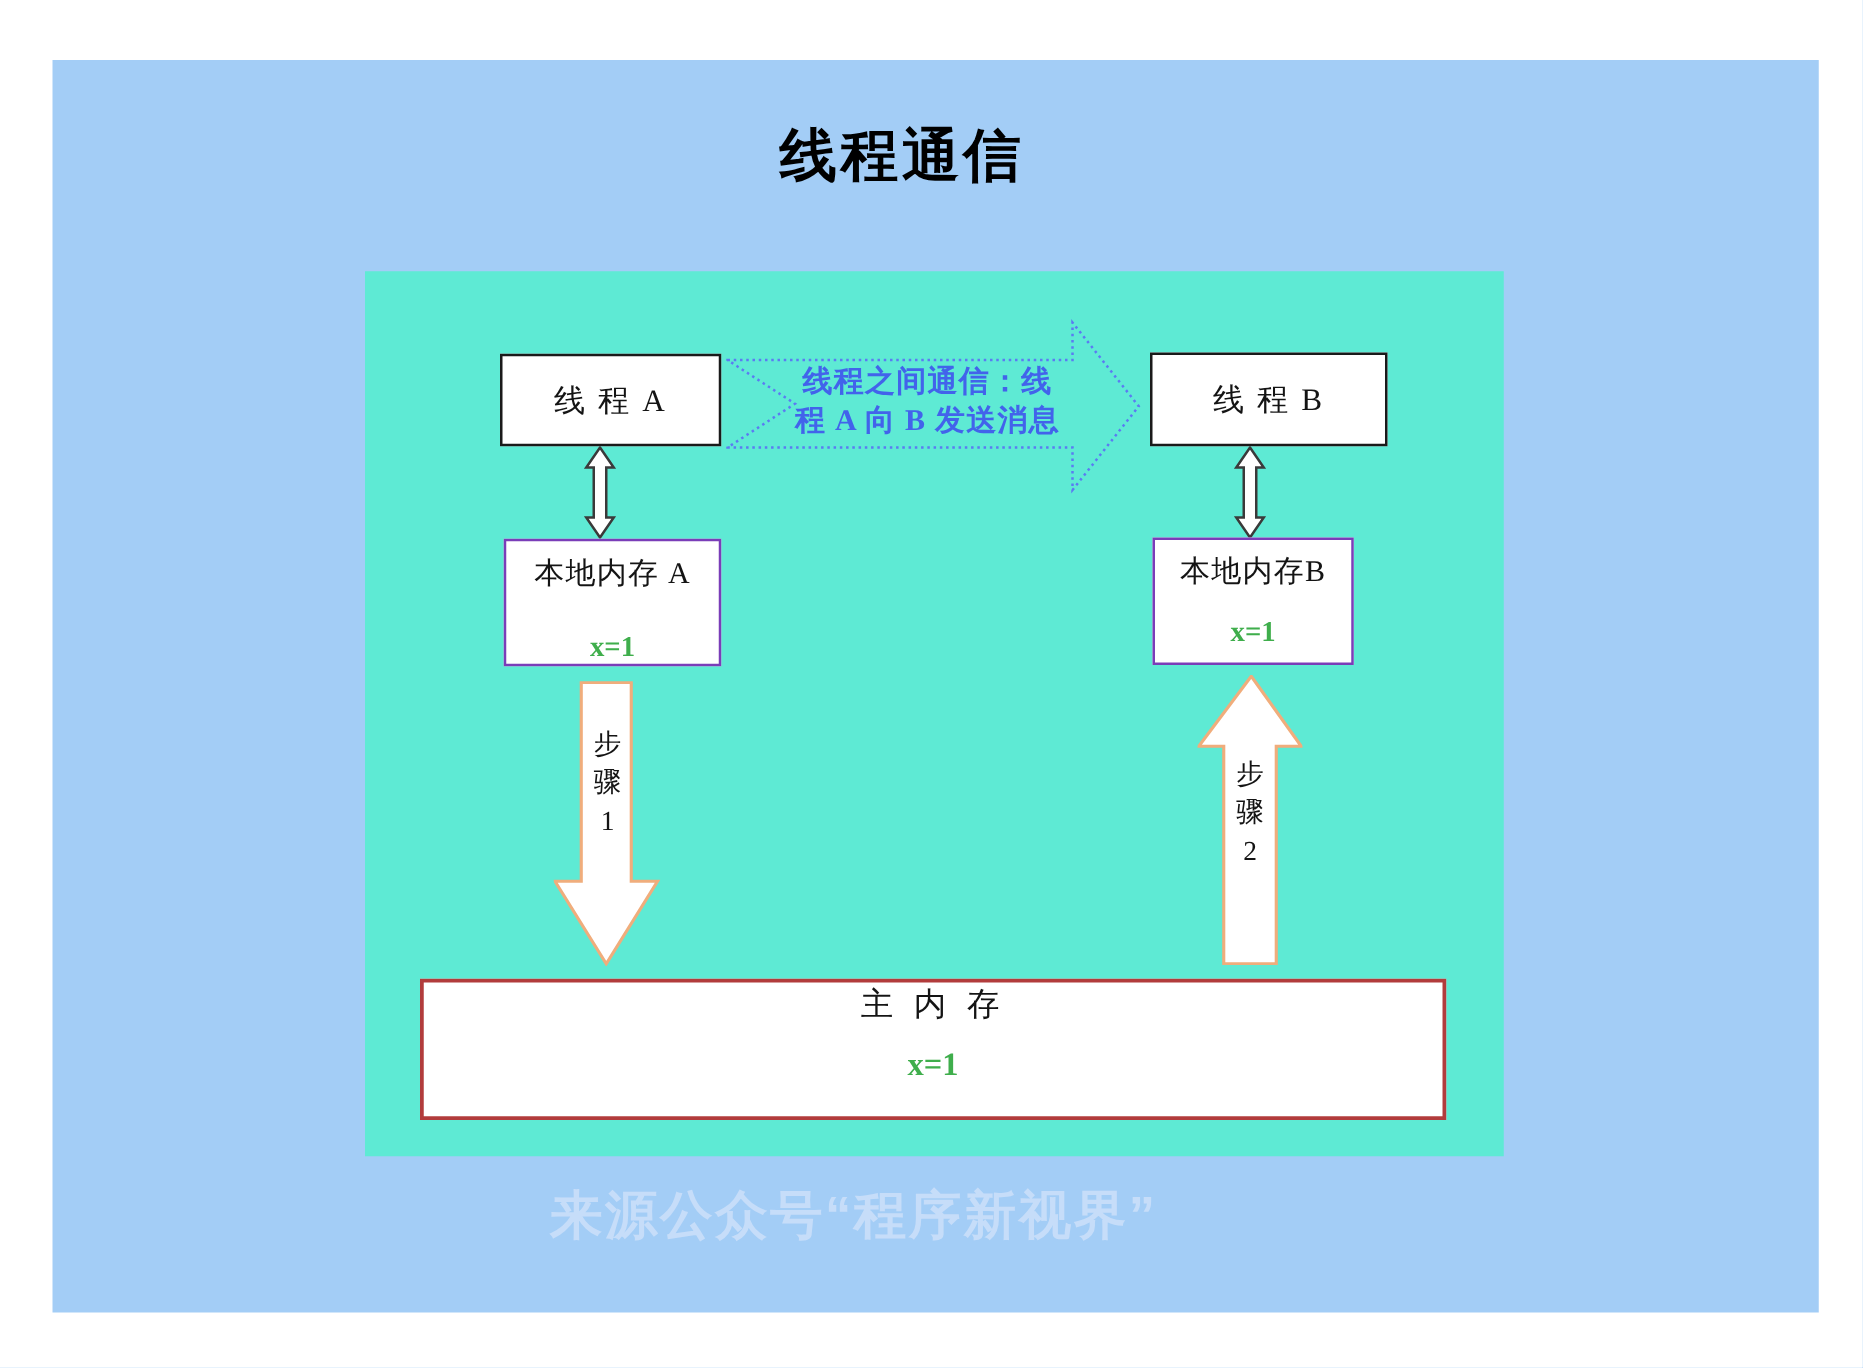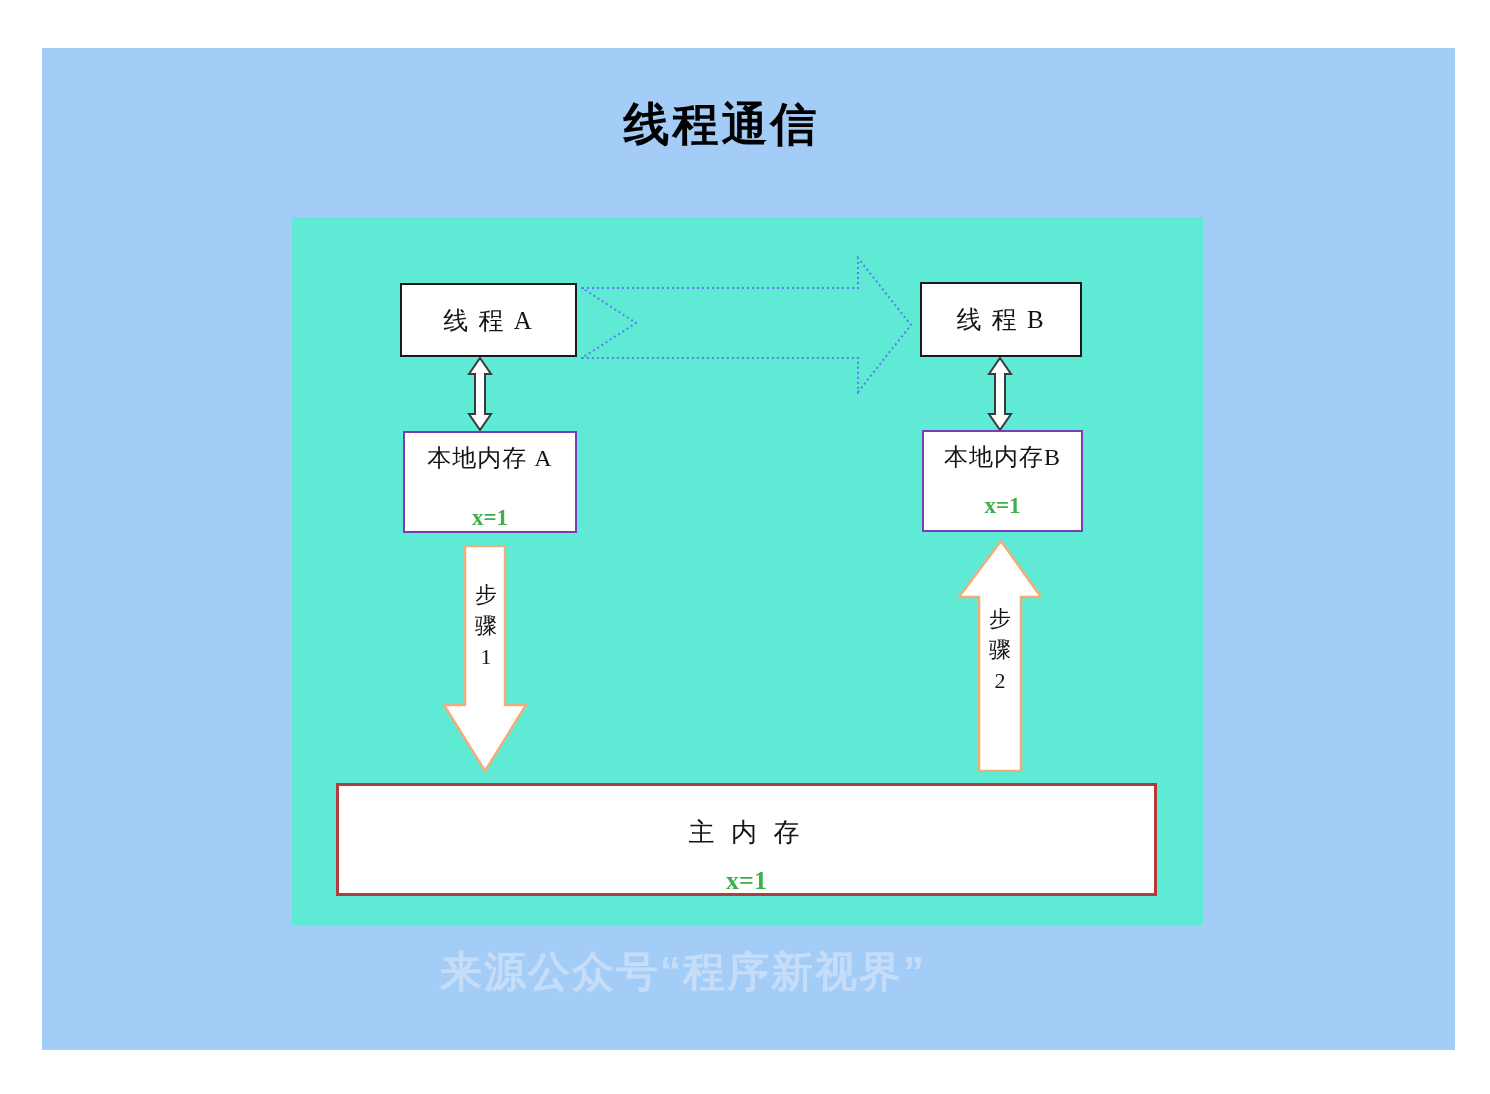--- a/index.html
+++ b/index.html
@@ -23,21 +23,21 @@
     font-family: "Liberation Serif", "DejaVu Serif", serif;
   }
 
   .box { position: absolute; display: flex; flex-direction: column; align-items: center; }
 
   .thread-box {
     border: 2px solid #1a1a1a; justify-content: center;
     font-size: 25px; color: #141414; letter-spacing: 2px; background: #ffffff;
   }
   .thread-a { left: 108px; top: 66px; width: 177px; height: 74px; }
-  .thread-b { left: 628px; top: 65px; width: 162px; height: 75px; }
+  .thread-b { left: 628px; top: 65px; width: 190px; height: 75px; }
 
   .message-arrow-svg { position: absolute; left: 289px; top: 38px; width: 337px; height: 140px; }
   .message-arrow-text {
     position: absolute; left: 300px; top: 74px; width: 300px;
     text-align: center; font-size: 24px; font-weight: bold; color: #4263eb;
     line-height: 31px; letter-spacing: 1px;
   }
 
   .double-arrow { position: absolute; width: 30px; height: 74px; }
   .double-arrow-a { left: 173px; top: 140px; }
@@ -58,21 +58,21 @@
     position: absolute; text-align: center; white-space: pre-line;
     font-size: 22px; line-height: 31px; color: #141414;
   }
   .step1-label { left: 151px; top: 362px; width: 86px; }
   .step2-label { left: 666px; top: 386px; width: 84px; }
 
   .main-memory {
     left: 44px; top: 566px; width: 821px; height: 113px;
     border: 3px solid #b23c3c; background: #ffffff;
   }
-  .main-memory-label { margin-top: 29px; font-size: 26px; color: #141414; letter-spacing: 5px; }
+  .main-memory-label { margin-top: 0; font-size: 26px; color: #141414; letter-spacing: 5px; }
   .main-memory-value { margin-top: 16px; font-size: 26px; font-weight: bold; color: #3fae4c; }
 
   .watermark {
     position: absolute; left: 283px; top: 944px; width: 800px;
     text-align: center; font-size: 42px; font-weight: bold; color: #c6ddf9;
     letter-spacing: 2px;
   }
 </style>
 </head>
 <body>
@@ -87,20 +87,24 @@
     <span>线 程 A</span>
   </div>
 
   <div class="box thread-box thread-b">
     <span>线 程 B</span>
   </div>
 
   <svg class="message-arrow-svg" viewBox="0 0 337 140">
     <polygon points="1,33 277,33 277,3 330,70 277,137 277,103 1,103 55,68" fill="none" stroke="#5b7bf2" stroke-width="2" stroke-dasharray="2,3"></polygon>
   </svg>
+  <div class="message-arrow-text">
+    <div>线程之间通信：线</div>
+    <div>程 A 向 B 发送消息</div>
+  </div>
 
   <svg class="double-arrow double-arrow-a" viewBox="0 0 30 74">
     <polygon points="15,1 26,17 20,17 20,57 26,57 15,73 4,57 10,57 10,17 4,17" fill="#ffffff" stroke="#3a3a3a" stroke-width="2" stroke-linejoin="miter"></polygon>
   </svg>
 
   <svg class="double-arrow double-arrow-b" viewBox="0 0 30 74">
     <polygon points="15,1 26,17 20,17 20,57 26,57 15,73 4,57 10,57 10,17 4,17" fill="#ffffff" stroke="#3a3a3a" stroke-width="2" stroke-linejoin="miter"></polygon>
   </svg>
 
   <div class="box memory-box local-memory-a">

